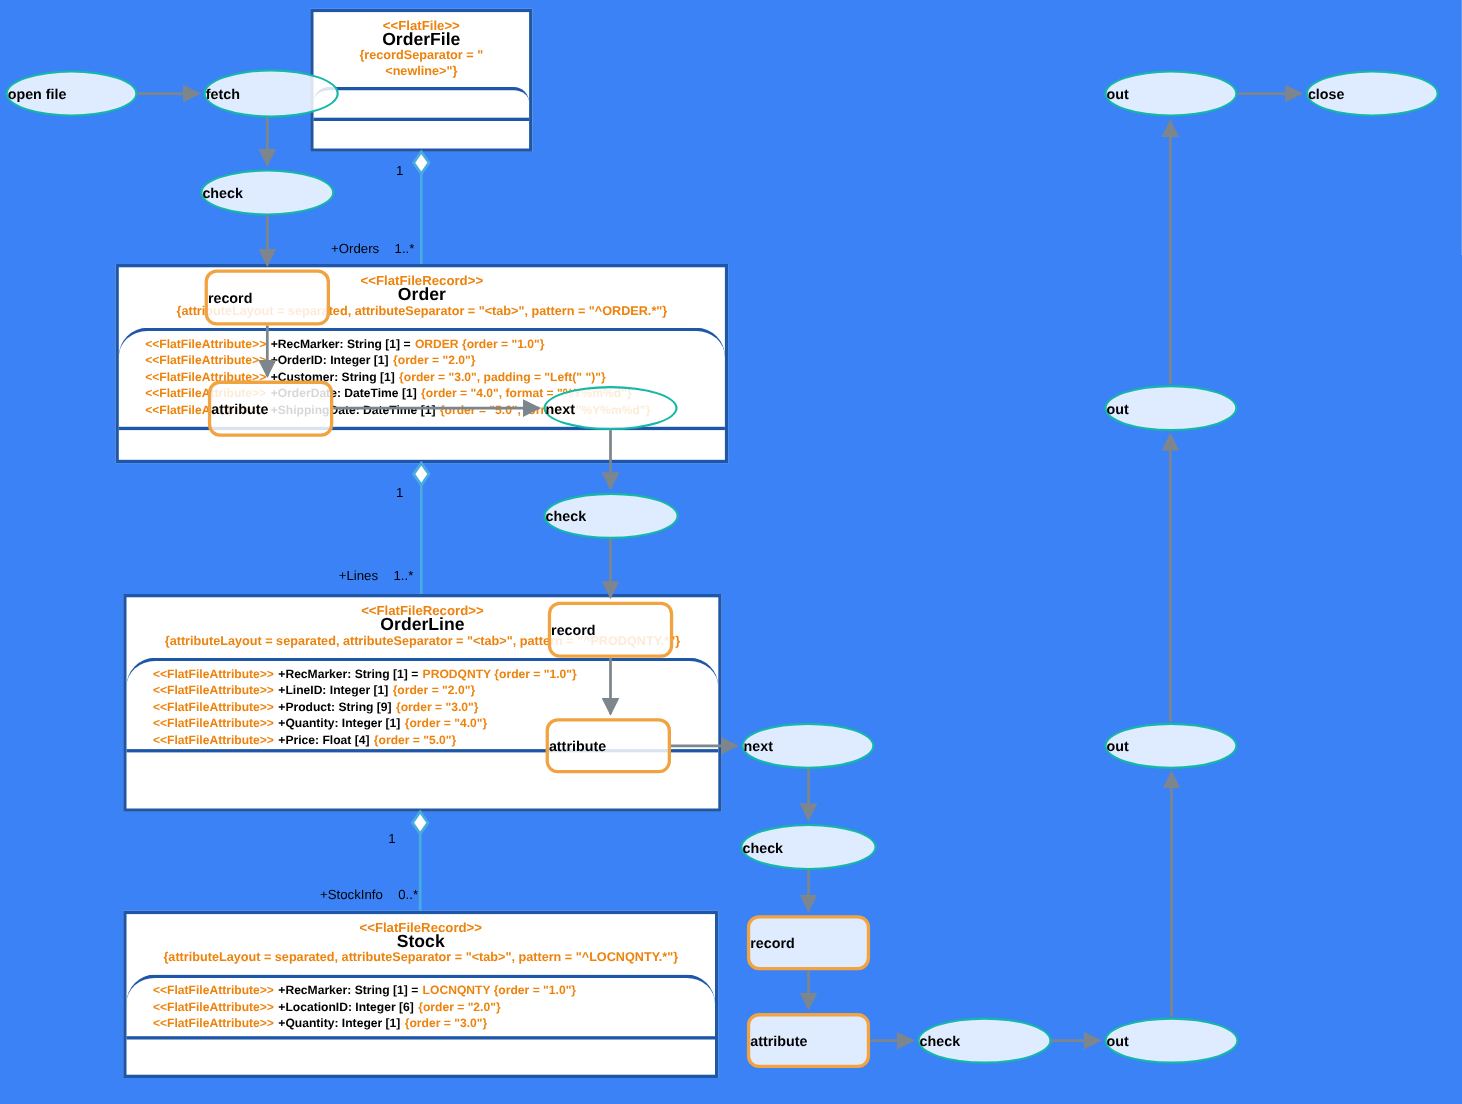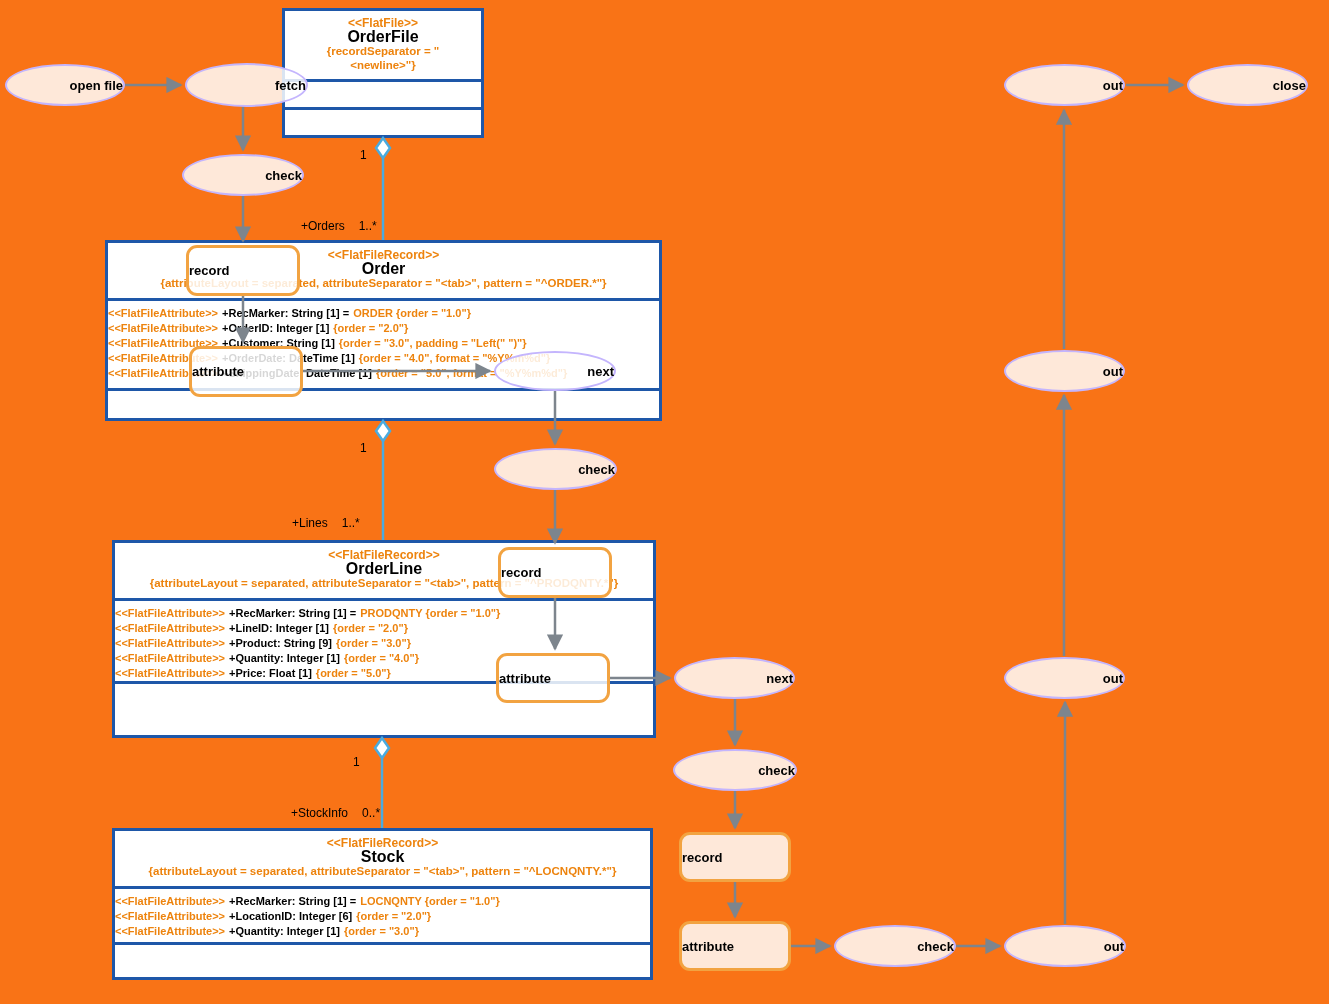--- a/index.html
+++ b/index.html
@@ -1,35 +1,35 @@
 <!DOCTYPE html>
 <html><head>
 <meta charset="utf-8">
 <style>
   html,body{margin:0;padding:0;background:#ffffff;}
-  #canvas{position:relative;width:1329px;height:1004px;background:#f97316;
+  #canvas{position:relative;width:1329px;height:1004px;background:#3b82f6;
           font-family:"Liberation Sans", sans-serif;overflow:hidden;}
 
   
   .uml-class{position:absolute;border:3px solid #1e57a8;background:#ffffff;
              box-sizing:border-box;display:flex;flex-direction:column;z-index:1;}
   .uml-head{box-sizing:border-box;text-align:center;padding-top:5px;line-height:14px;}
-  .uml-attrs{box-sizing:border-box;border-top:3px solid #1e57a8;padding:5px 0 0 0;}
+  .uml-attrs{box-sizing:border-box;border-top:3px solid #1e57a8;padding:5px 0 0 24px;border-radius:26px;}
   .uml-extra{box-sizing:border-box;border-top:3px solid #1e57a8;flex:1;}
   .st-line{color:#ed830d;font-weight:bold;font-size:12px;}
   .nm-line{color:#000000;font-weight:bold;font-size:16px;}
   .ct-line{color:#ed830d;font-weight:bold;font-size:11.5px;}
   .arow{white-space:nowrap;font-size:11px;line-height:15px;}
   .arow span{margin-right:4px;}
   .o{color:#ed830d;font-weight:bold;}
   .k{color:#000000;font-weight:bold;}
 
   
-  .ellipse{position:absolute;border:2px solid #c4b5fd;border-radius:50%;
-           background:rgba(255,255,255,0.84);display:flex;align-items:center;justify-content:flex-end;
+  .ellipse{position:absolute;border:2px solid #14b8a6;border-radius:50%;
+           background:rgba(255,255,255,0.84);display:flex;align-items:center;justify-content:flex-start;
            z-index:3;box-sizing:border-box;}
   .action{position:absolute;border:3px solid #f2a341;border-radius:11px;
           background:rgba(255,255,255,0.84);display:flex;align-items:center;justify-content:flex-start;
           z-index:3;box-sizing:border-box;}
   .node-label{font-size:13px;font-weight:bold;color:#000000;}
 
   
   .assoc-label{position:absolute;z-index:3;font-size:12px;color:#000000;display:flex;gap:14px;white-space:nowrap;}
 
   
@@ -89,21 +89,21 @@
       <div class="arow">
         <span class="o">&lt;&lt;FlatFileAttribute&gt;&gt;</span><span class="k">+LineID: Integer [1]</span><span class="o">{order = "2.0"}</span>
       </div>
       <div class="arow">
         <span class="o">&lt;&lt;FlatFileAttribute&gt;&gt;</span><span class="k">+Product: String [9]</span><span class="o">{order = "3.0"}</span>
       </div>
       <div class="arow">
         <span class="o">&lt;&lt;FlatFileAttribute&gt;&gt;</span><span class="k">+Quantity: Integer [1]</span><span class="o">{order = "4.0"}</span>
       </div>
       <div class="arow">
-        <span class="o">&lt;&lt;FlatFileAttribute&gt;&gt;</span><span class="k">+Price: Float [1]</span><span class="o">{order = "5.0"}</span>
+        <span class="o">&lt;&lt;FlatFileAttribute&gt;&gt;</span><span class="k">+Price: Float [4]</span><span class="o">{order = "5.0"}</span>
       </div>
     </div>
     <div class="uml-extra"></div>
   </div>
 
   <div class="uml-class" style="left:112px;top:828px;width:541px;height:152px">
     <div class="uml-head" style="height:55px">
       <div class="st-line">&lt;&lt;FlatFileRecord&gt;&gt;</div>
       <div class="nm-line">Stock</div>
       <div class="ct-line">{attributeLayout = separated, attributeSeparator = "&lt;tab&gt;", pattern = "^LOCNQNTY.*"}</div>
@@ -125,21 +125,21 @@
   <div class="assoc-label" style="left:360px;top:148px">
     <span>1</span>
   </div>
   <div class="assoc-label" style="left:301px;top:219px">
     <span>+Orders</span>
     <span>1..*</span>
   </div>
   <div class="assoc-label" style="left:360px;top:441px">
     <span>1</span>
   </div>
-  <div class="assoc-label" style="left:292px;top:516px">
+  <div class="assoc-label" style="left:308px;top:516px">
     <span>+Lines</span>
     <span>1..*</span>
   </div>
   <div class="assoc-label" style="left:353px;top:755px">
     <span>1</span>
   </div>
   <div class="assoc-label" style="left:291px;top:806px">
     <span>+StockInfo</span>
     <span>0..*</span>
   </div>

